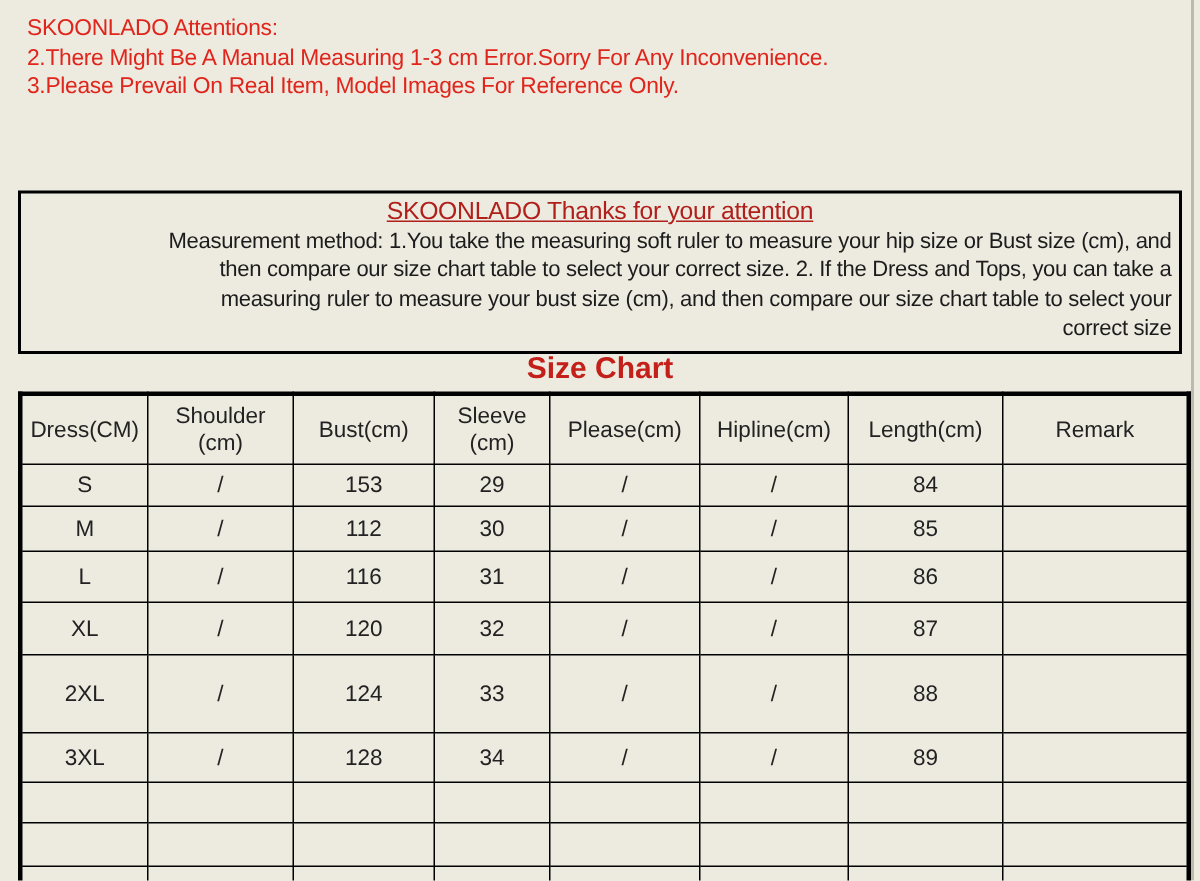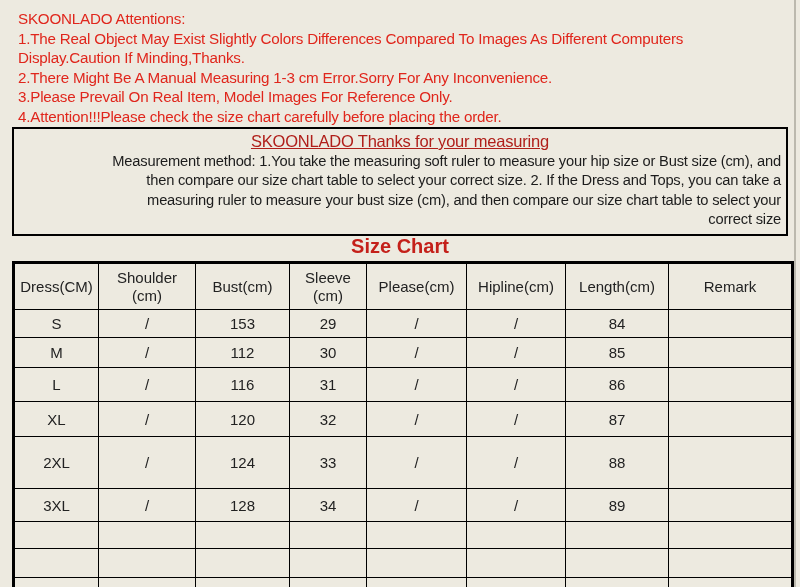--- a/index.html
+++ b/index.html
@@ -70,29 +70,26 @@
     background:#bcb9ae;
   }
 </style>
 </head>
 <body>
 
 <div class="page">
 
   <div class="attentions">
     <div class="attention-line">SKOONLADO Attentions:</div>
-    <div class="attention-line">1.The Real Object May Exist Slightly Colors Differences Compared To Images As Different Computers
-Display.Caution If Minding,Thanks.</div>
     <div class="attention-line">2.There Might Be A Manual Measuring 1-3 cm Error.Sorry For Any Inconvenience.</div>
     <div class="attention-line">3.Please Prevail On Real Item, Model Images For Reference Only.</div>
-    <div class="attention-line">4.Attention!!!Please check the size chart carefully before placing the order.</div>
   </div>
 
   <div class="thanks-box">
-    <div class="thanks-title">SKOONLADO Thanks for your measuring</div>
+    <div class="thanks-title">SKOONLADO Thanks for your attention</div>
     <div class="thanks-body">Measurement method: 1.You take the measuring soft ruler to measure your hip size or Bust size (cm), and
 then compare our size chart table to select your correct size. 2. If the Dress and Tops,  you can take a
 measuring ruler to measure your bust size (cm), and then compare our size chart table to select your
 correct size</div>
   </div>
 
   <div class="size-chart-title">Size Chart</div>
 
   <table class="size-table">
     <colgroup>

